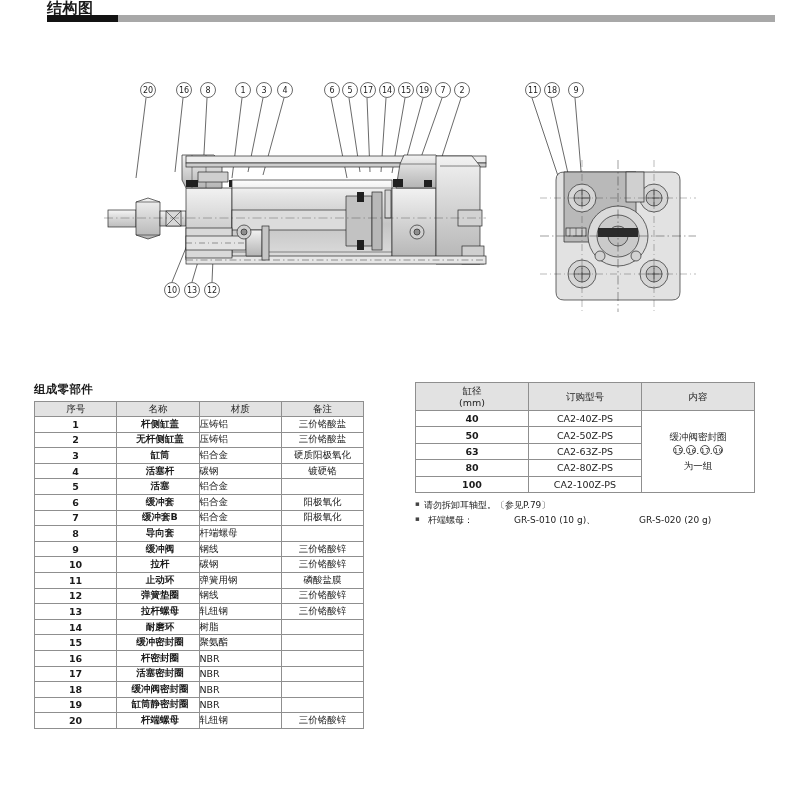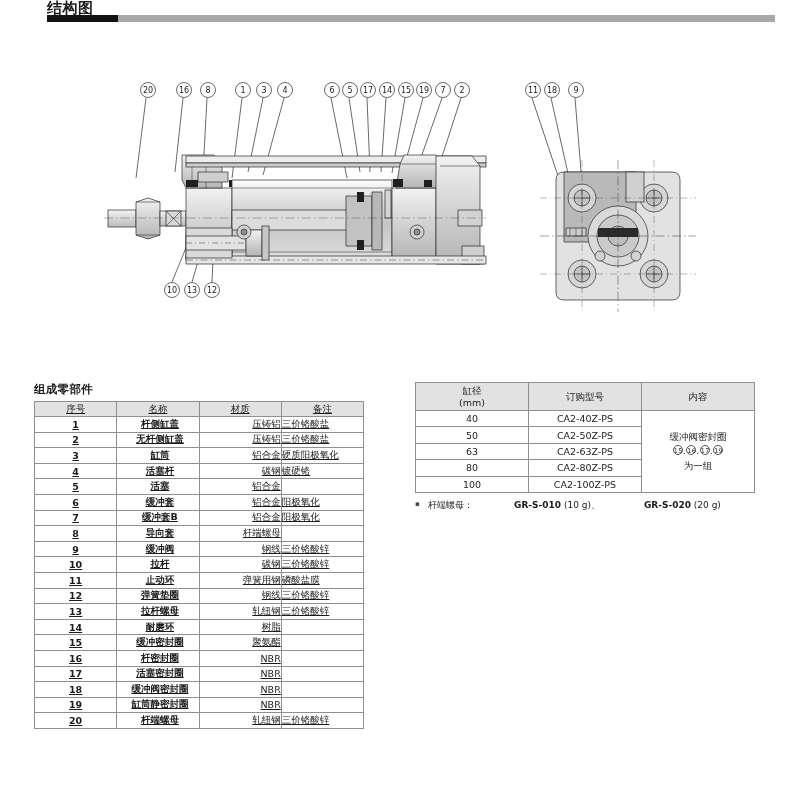--- a/index.html
+++ b/index.html
@@ -31,39 +31,39 @@
     font-size: 11.5px; font-weight: bold; color: #1b1b1b;
     margin: 0 0 4px 0; letter-spacing: .3px;
   }
   #left-block  { position: absolute; left: 34px; top: 382px; width: 330px; }
   #right-block { position: absolute; left: 415px; top: 382px; width: 340px; }
 
   table { border-collapse: collapse; width: 100%; font-size: 9.5px; color: #1b1b1b; }
   table td, table th { border: 1px solid #8f8f8f; padding: 0; }
 
   
-  #parts-table { table-layout: fixed; text-decoration: underline; }
+  #parts-table { table-layout: fixed; }
   #parts-table th {
     background: #e2e2e2; font-weight: normal; text-align: center;
     height: 15px; font-size: 9.5px; color: #222;
   }
   #parts-table td { height: 15.6px; }
   #parts-table td.no   { text-align: center; font-weight: bold; width: 26px; font-size: 9.5px; }
   #parts-table td.nm   { text-align: center; padding-left: 4px; font-weight: bold; width: 124px; }
-  #parts-table td.mt   { text-align: right; width: 86px; }
-  #parts-table td.rm   { }
+  #parts-table td.mt   { text-align: left; width: 86px; }
+  #parts-table td.rm   { text-align: center; }
 
   
   #seal-table { table-layout: fixed; }
   #seal-table th {
     background: #e2e2e2; font-weight: normal; text-align: center;
     height: 28px; font-size: 9.5px; color: #222; line-height: 1.25;
   }
   #seal-table td { height: 16.4px; text-align: center; }
-  #seal-table td.bore  { font-weight: normal; width: 56px; }
+  #seal-table td.bore  { font-weight: bold; width: 56px; }
   #seal-table td.model { }
   #seal-table td.cont  { width: 88px; line-height: 1.5; vertical-align: middle; }
   .cont-line { display: block; }
   .cont-nums { display: block; letter-spacing: .4px; }
 
   
   .cnum {
     display: inline-block; width: 10px; height: 10px; line-height: 10px;
     border: 1px solid #555; border-radius: 50%;
     font-size: 6.4px; text-align: center; color: #222;
@@ -72,21 +72,21 @@
 
   
   #notes { margin-top: 6px; font-size: 9px; color: #1b1b1b; line-height: 1.55; }
   #notes .note { position: relative; padding-left: 9px; margin-bottom: 1px; }
   #notes .note::before {
     content: "\25AA"; position: absolute; left: 0; top: 0;
     font-size: 7px; color: #444;
   }
   #notes .note .sub { display: block; padding-left: 0; }
   #notes .note .ind { display: block; padding-left: 4px; }
-  #notes b { font-weight: bold; padding-left: 41px; }
+  #notes b { font-weight: normal; padding-left: 41px; }
 </style>
 </head>
 <body>
 
 <div id="page">
 
   <div>
     <div class="hdr-title">结构图</div>
     <div class="hdr-rule">
       <div class="black"></div>
@@ -478,20 +478,23 @@
           </tr>
           <tr>
             <td class="bore">100</td>
             <td class="model">CA2-100Z-PS</td>
           </tr>
         </tbody>
     </table>
 
     <div id="notes">
       <div class="note">
+        <span>请勿拆卸耳轴型。〔参见P.79〕</span>
+      </div>
+      <div class="note">
         <span class="ind">
           <span>杆端螺母：</span><b>GR-S-010</b> <span>(10 g)、</span> <b>GR-S-020</b> <span>(20 g)</span>
         </span>
       </div>
     </div>
   </div>
 
 </div>
 
 </body></html>

